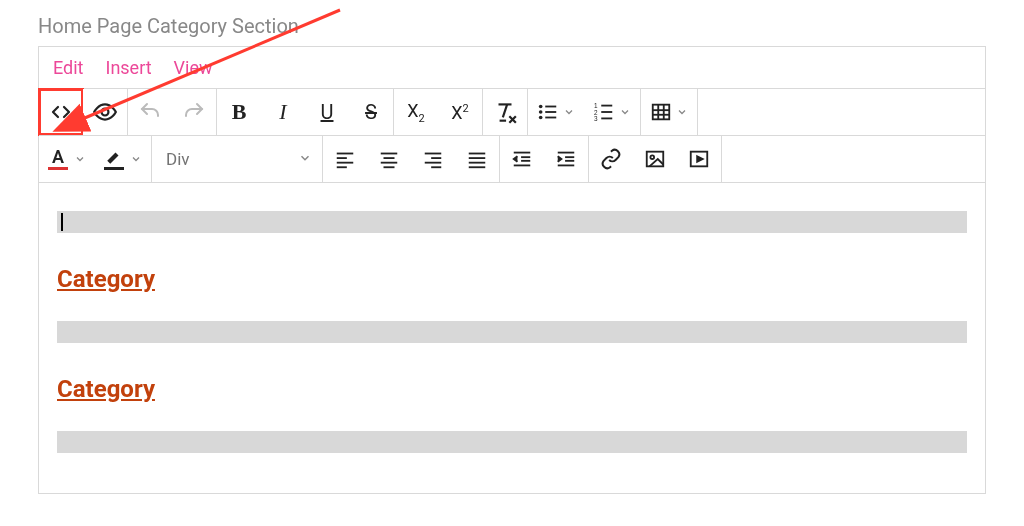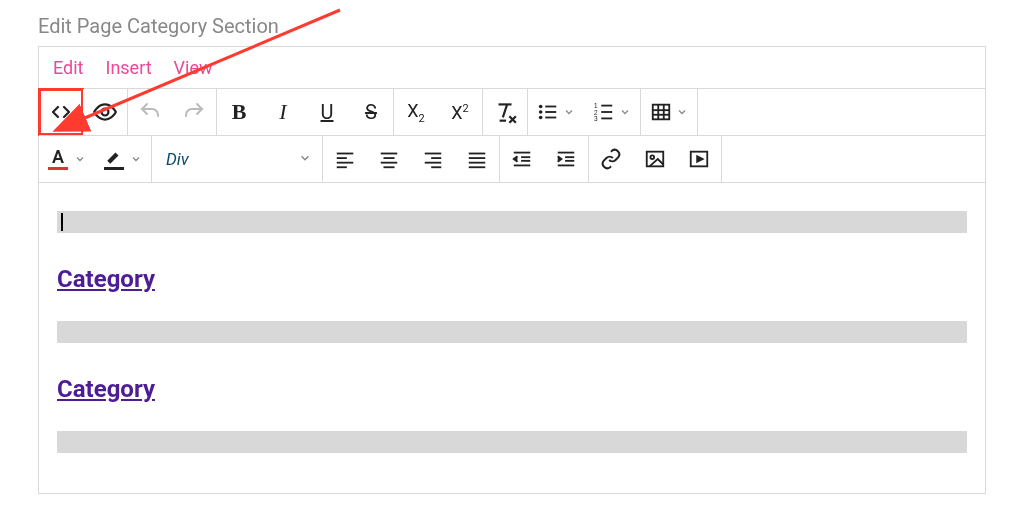--- a/index.html
+++ b/index.html
@@ -58,23 +58,22 @@
   .tbtn.disabled { color: #bbb; }
   .tbtn svg { display: block; }
   .sel {
     display: flex;
     align-items: center;
     justify-content: space-between;
     height: 46px;
     padding: 0 10px 0 14px;
     min-width: 170px;
     font-size: 17px;
-    color: #0c4a6e;
+    color: #737373;
     cursor: pointer;
-    font-style: italic;
   }
   .flexfill { flex: 1; border-right: none; }
   .highlight-box {
     outline: 3px solid #ff3b30;
     outline-offset: -2px;
   }
 
   .content {
     padding: 18px 18px 0 18px;
     min-height: 310px;
@@ -89,38 +88,38 @@
   .cursor-bar::before{
     content:"";
     position:absolute;
     left:4px; top:2px;
     width:2px; height:18px;
     background:#000;
   }
   .cat-link {
     font-size: 24px;
     font-weight: 700;
-    color: #4c1d95;
+    color: #c2410c;
     text-decoration: underline;
     margin: 4px 0 18px 0;
     display: inline-block;
   }
 
   
   .arrow-svg {
     position: absolute;
     left: 40px;
     top: 0px;
     pointer-events: none;
   }
 </style>
 </head>
 <body>
 
-<div class="page-title">Edit Page Category Section</div>
+<div class="page-title">Home Page Category Section</div>
 
 <div class="editor-wrap">
 
   <div class="menubar">
     <span>Edit</span>
     <span>Insert</span>
     <span>View</span>
   </div>
 
   <div class="toolbar">

